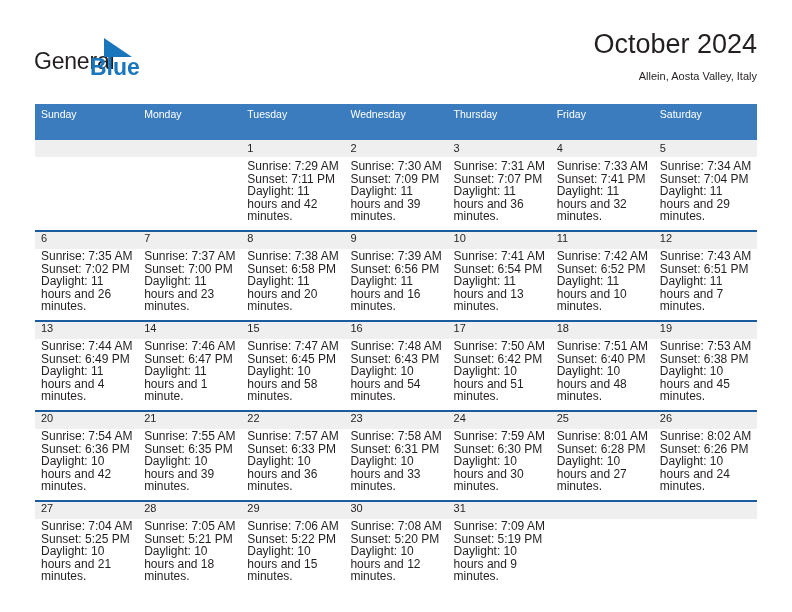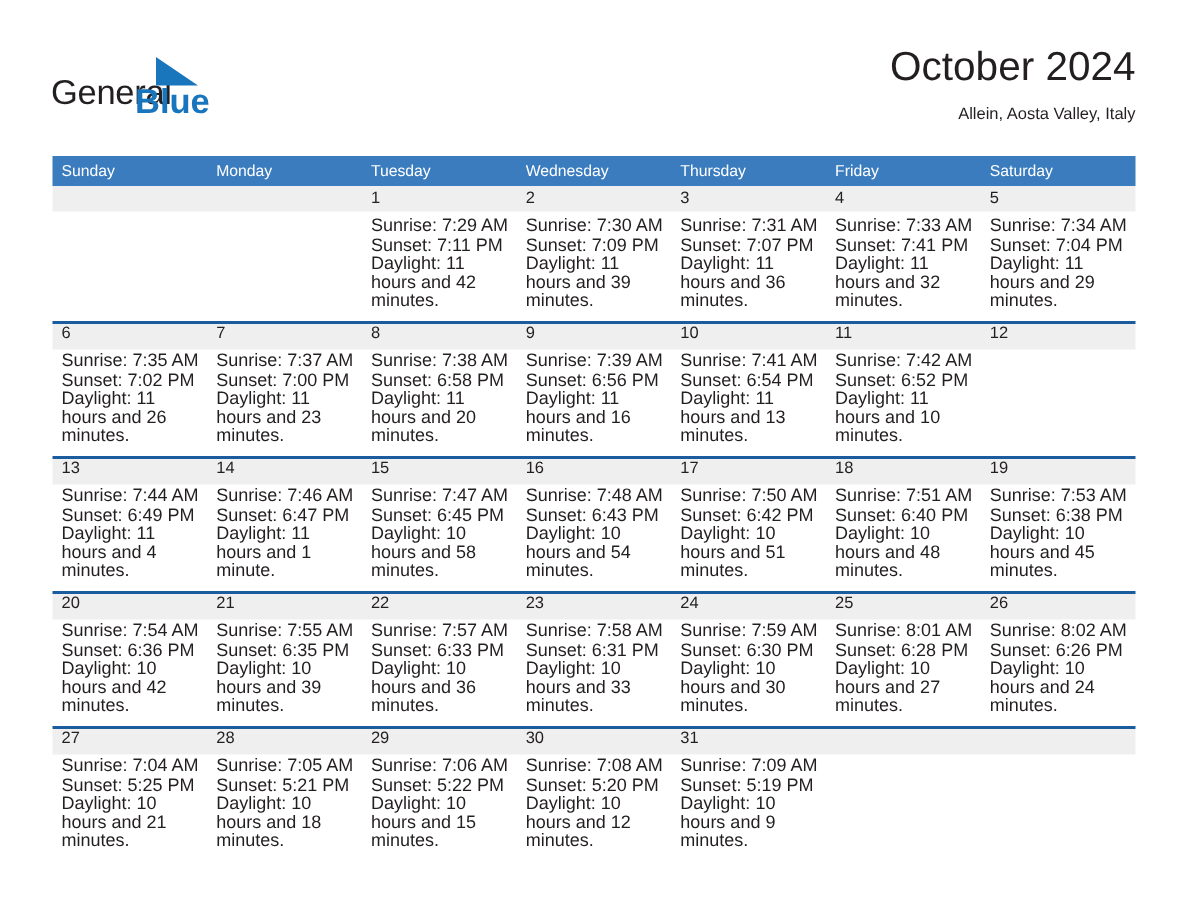--- a/index.html
+++ b/index.html
@@ -93,21 +93,21 @@
   
   .calendar {
     position: absolute;
     left: 35px;
     top: 104px;
     width: 722px;
   }
   .dow-row {
     display: flex;
     background: #3a7cbe;
-    height: 20px;
+    height: 36px;
   }
   .dow {
     flex: 1 1 0;
     color: #ffffff;
     font-size: 10.5px;
     line-height: 20px;
     padding-left: 6px;
     box-sizing: border-box;
     white-space: nowrap;
   }
@@ -303,20 +303,25 @@
         <div class="cell">
           <div class="daynum">11</div>
           <div class="detail">
             <div>Sunrise: 7:42 AM</div>
             <div>Sunset: 6:52 PM</div>
             <div class="wrap">Daylight: 11 hours and 10 minutes.</div>
           </div>
         </div>
         <div class="cell">
           <div class="daynum">12</div>
+          <div class="detail">
+            <div>Sunrise: 7:43 AM</div>
+            <div>Sunset: 6:51 PM</div>
+            <div class="wrap">Daylight: 11 hours and 7 minutes.</div>
+          </div>
         </div>
       </div>
     </div>
 
     <div class="week">
       <div class="week-rule"></div>
       <div class="numband"></div>
       <div class="cells">
         <div class="cell">
           <div class="daynum">13</div>

